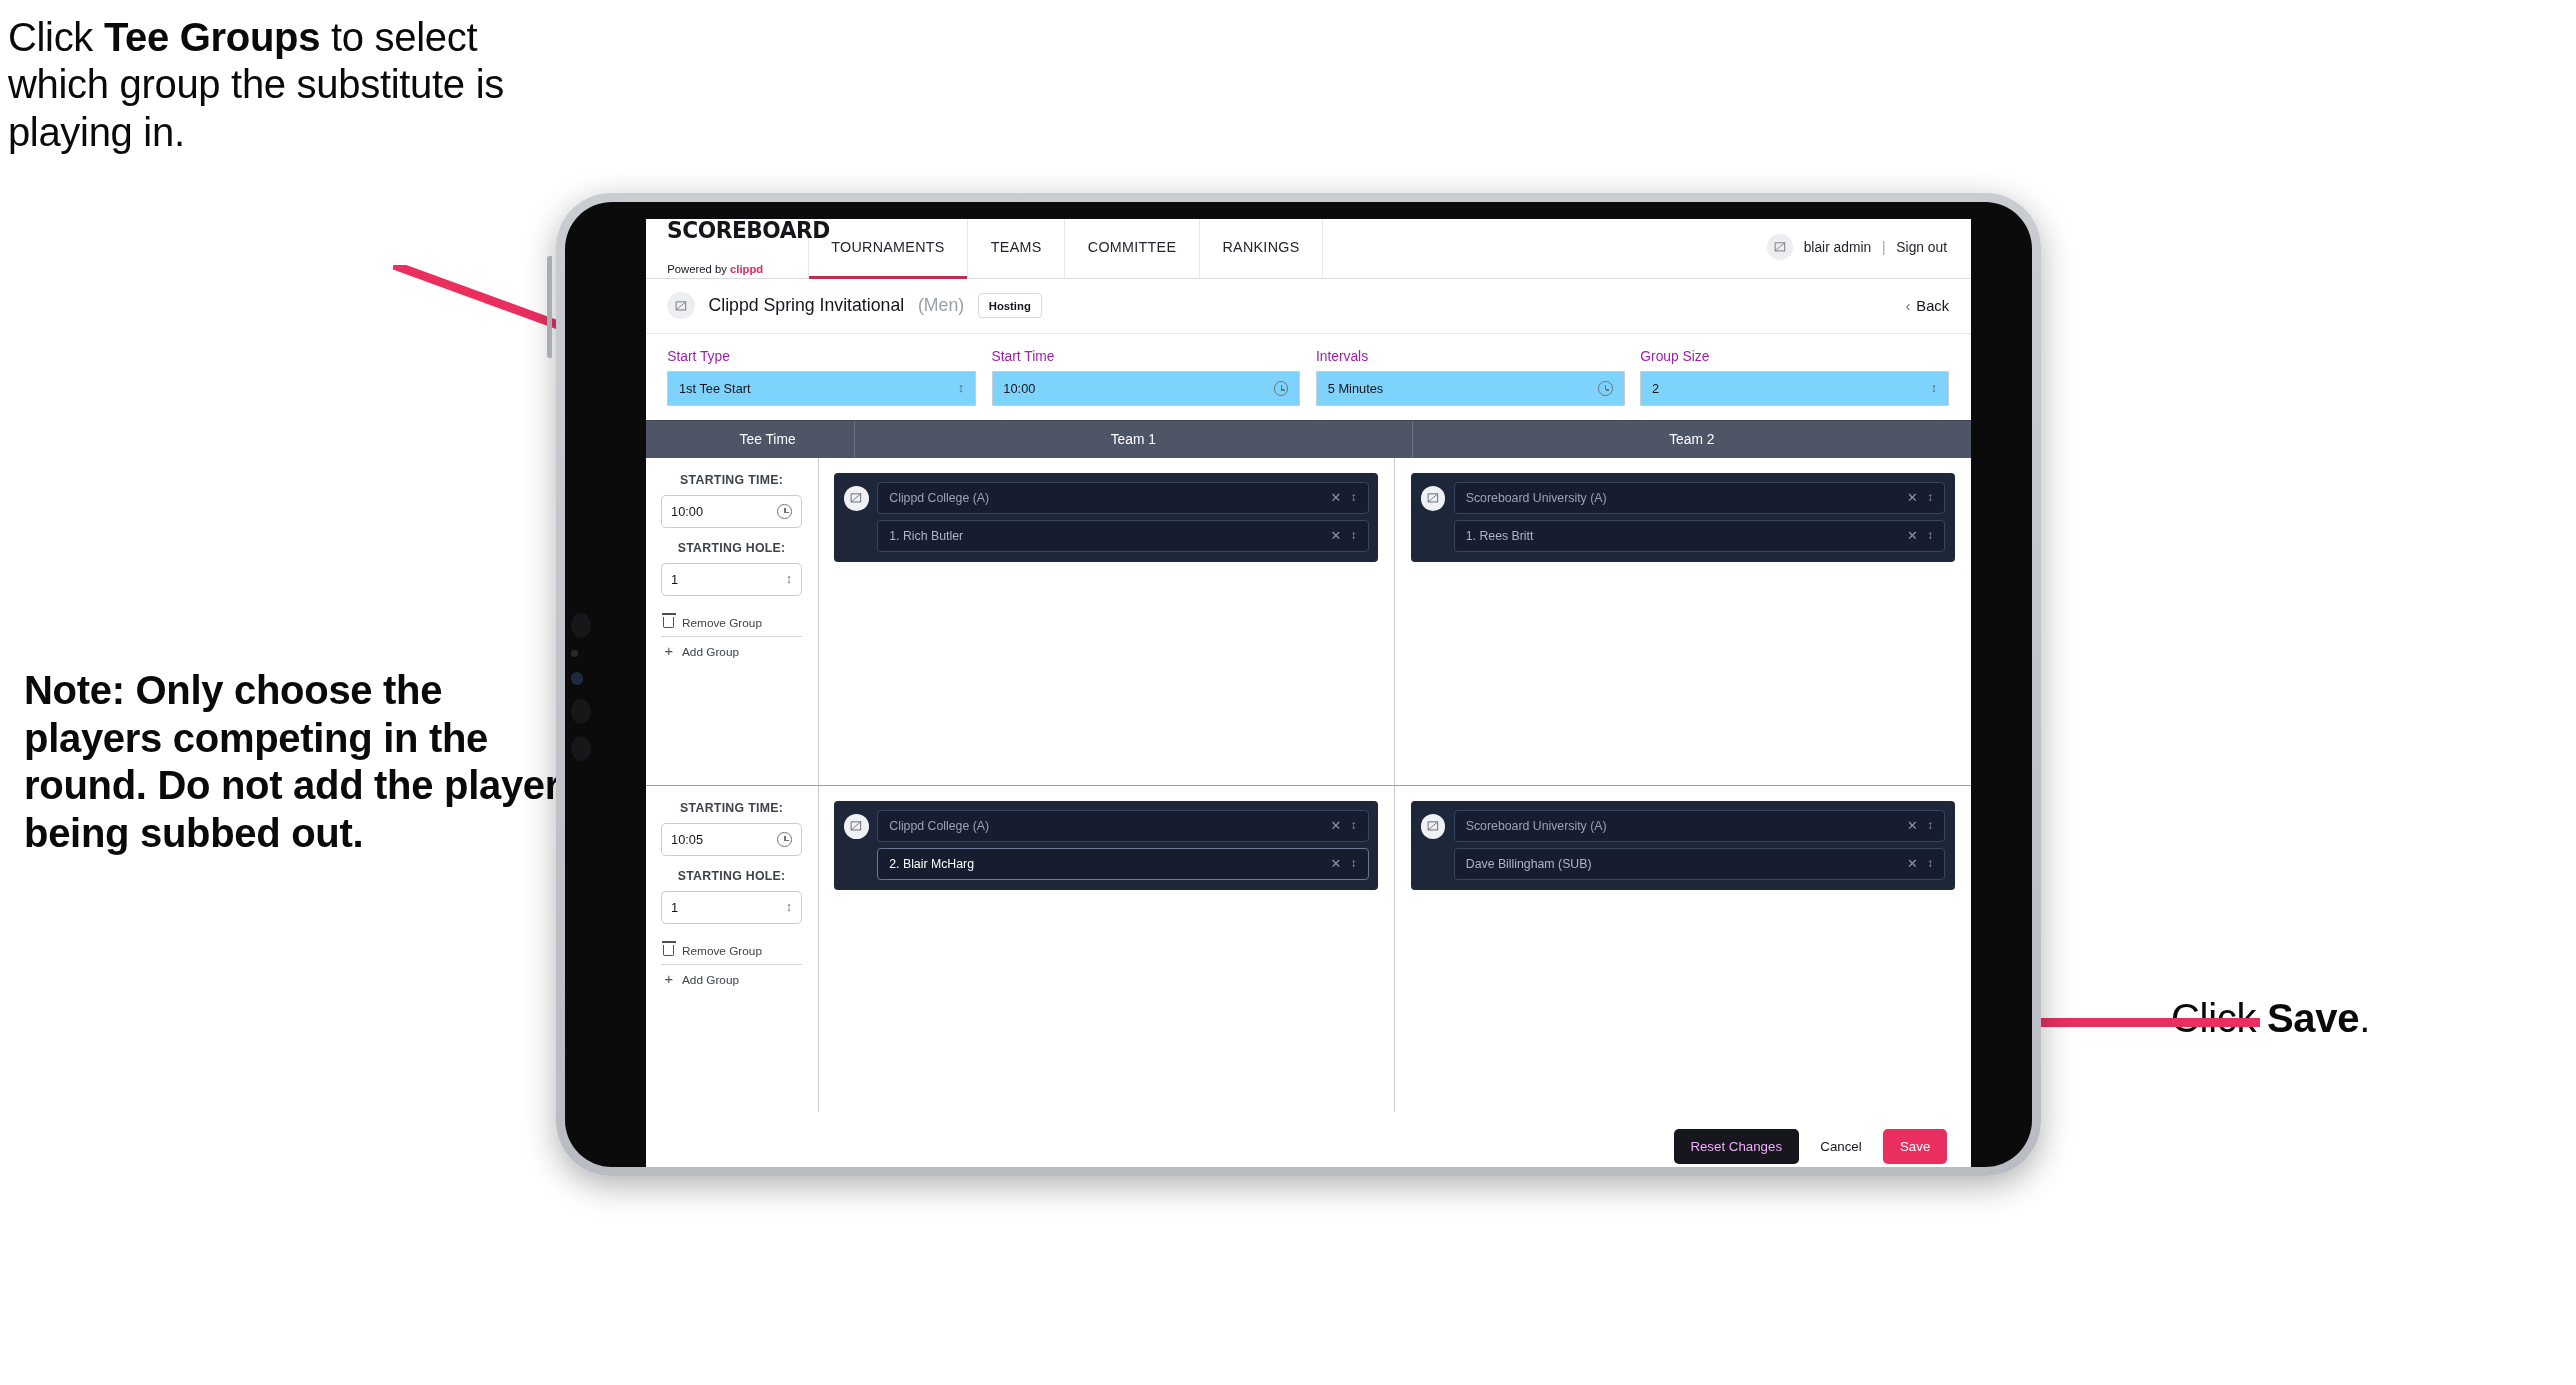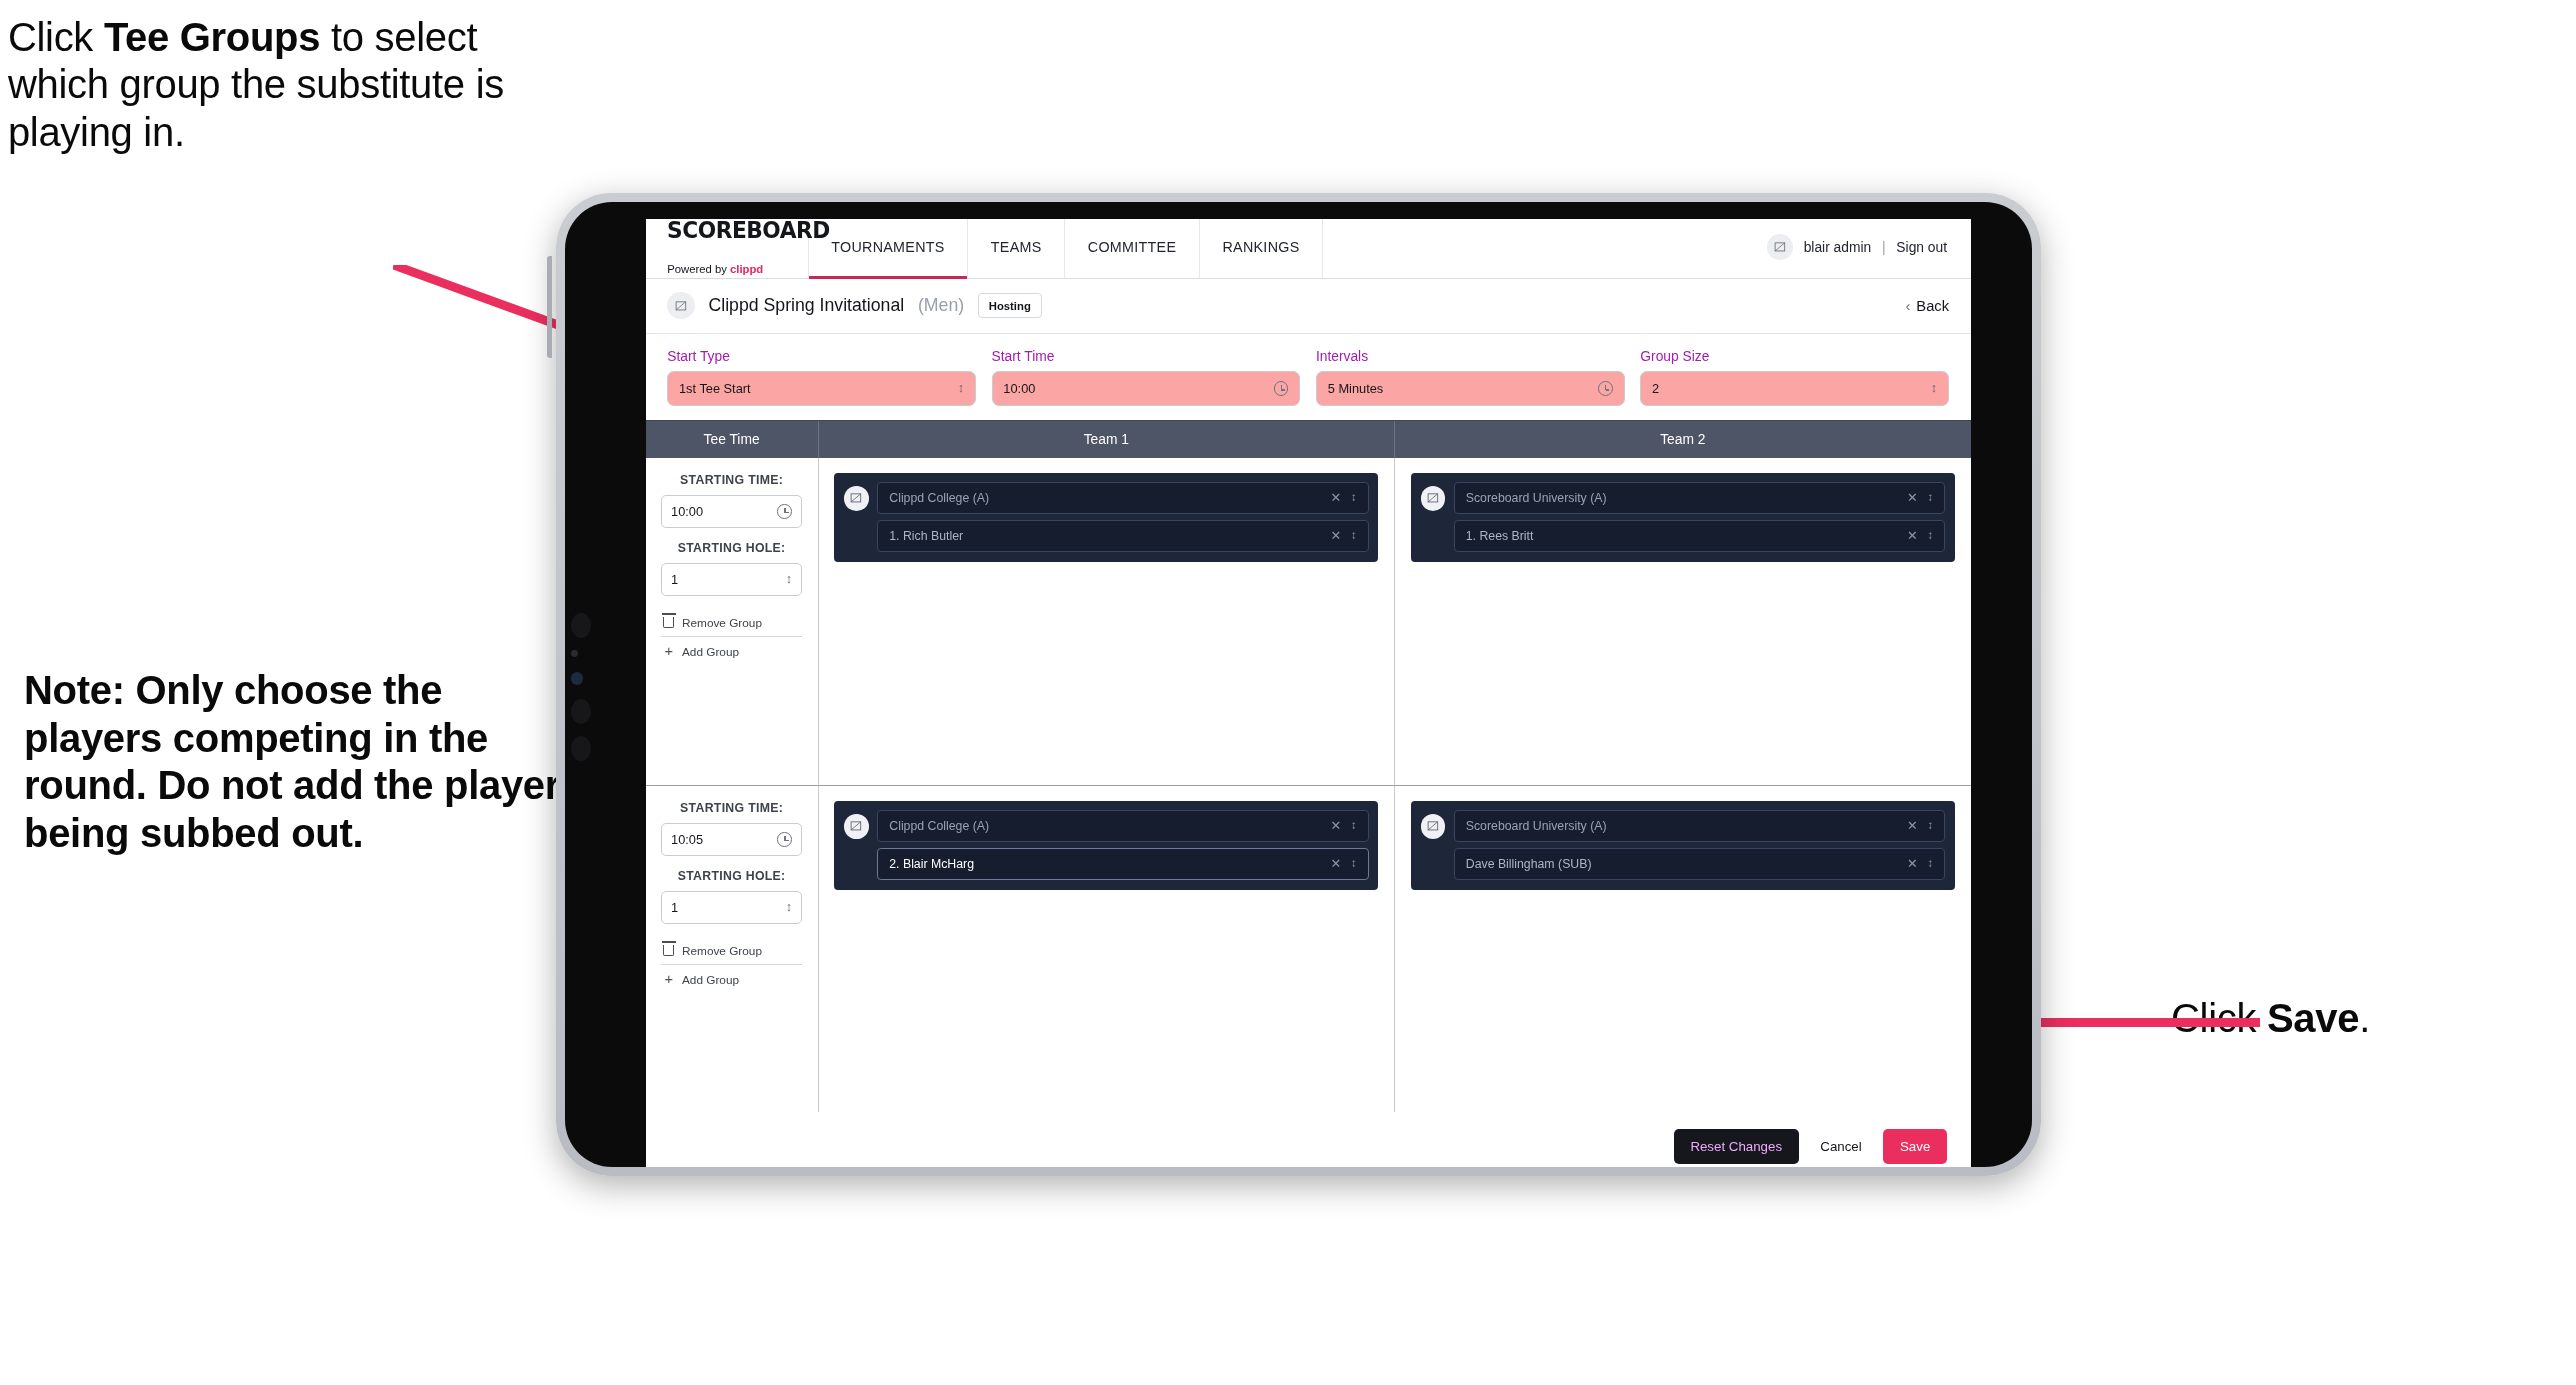--- a/index.html
+++ b/index.html
@@ -125,37 +125,38 @@
   }
   #back-link { margin-left:auto; font-size:14.7px; color:#14161c; display:flex;
                align-items:center; gap:5.9px; cursor:pointer;}
   #back-link .chev { color:#6b707a; font-size:14.7px; }
 
   
   #filters { display:flex; gap:15.7px; padding: 15.7px 21.6px 13.8px; flex:0 0 auto; }
   .field { flex: 1 1 0; min-width:0; }
   .field-label { font-size:13.8px; color:#a21caf; margin-bottom:6.9px; }
   .field-input {
-    height:35px; border:1px solid #c9ccd3; border-radius:7px; background:#fca5a5;
+    height:35px; border:1px solid #c9ccd3; border-radius:1px; background:#7dd3fc;
     display:flex; align-items:center; padding: 0 10.8px;
     font-size:12.8px; color:#14161c; position:relative; cursor:pointer;
   }
   .field-input .val { flex:1 1 auto; white-space:nowrap; overflow:hidden; }
   .spin { color:#565b64; font-size:12.8px; line-height:1; }
   .clock {
     width:14.7px;height:14.7px;border:1.4px solid #6d727b;border-radius:50%;
     position:relative;
   }
   .clock::before{content:"";position:absolute;left:5.9px;top:2.9px;width:1.3px;height:4.9px;background:#6d727b;}
   .clock::after{content:"";position:absolute;left:6.4px;top:6.9px;width:3.9px;height:1.3px;background:#6d727b;}
 
   
   #tbl-head {
     display:flex; background:#4d5566; color:#fff; flex:0 0 auto;
     border-top:1px solid #3e4554;
+    padding-left:36px;
   }
   #tbl-head > div {
     padding: 10.8px 0; text-align:center; font-size:13.8px;
   }
   .col-tee  { width: 173px; flex:0 0 173px; border-right:1px solid #6c7484; }
   .col-team { flex:1 1 0; border-right:1px solid #6c7484; }
   .col-team:last-child { border-right:none; }
 
   #tbl-body { flex:1 1 auto; overflow:hidden; background:#fff; position:relative; }
   .trow { display:flex; border-bottom:1px solid #9aa0aa; min-height:328px; }

